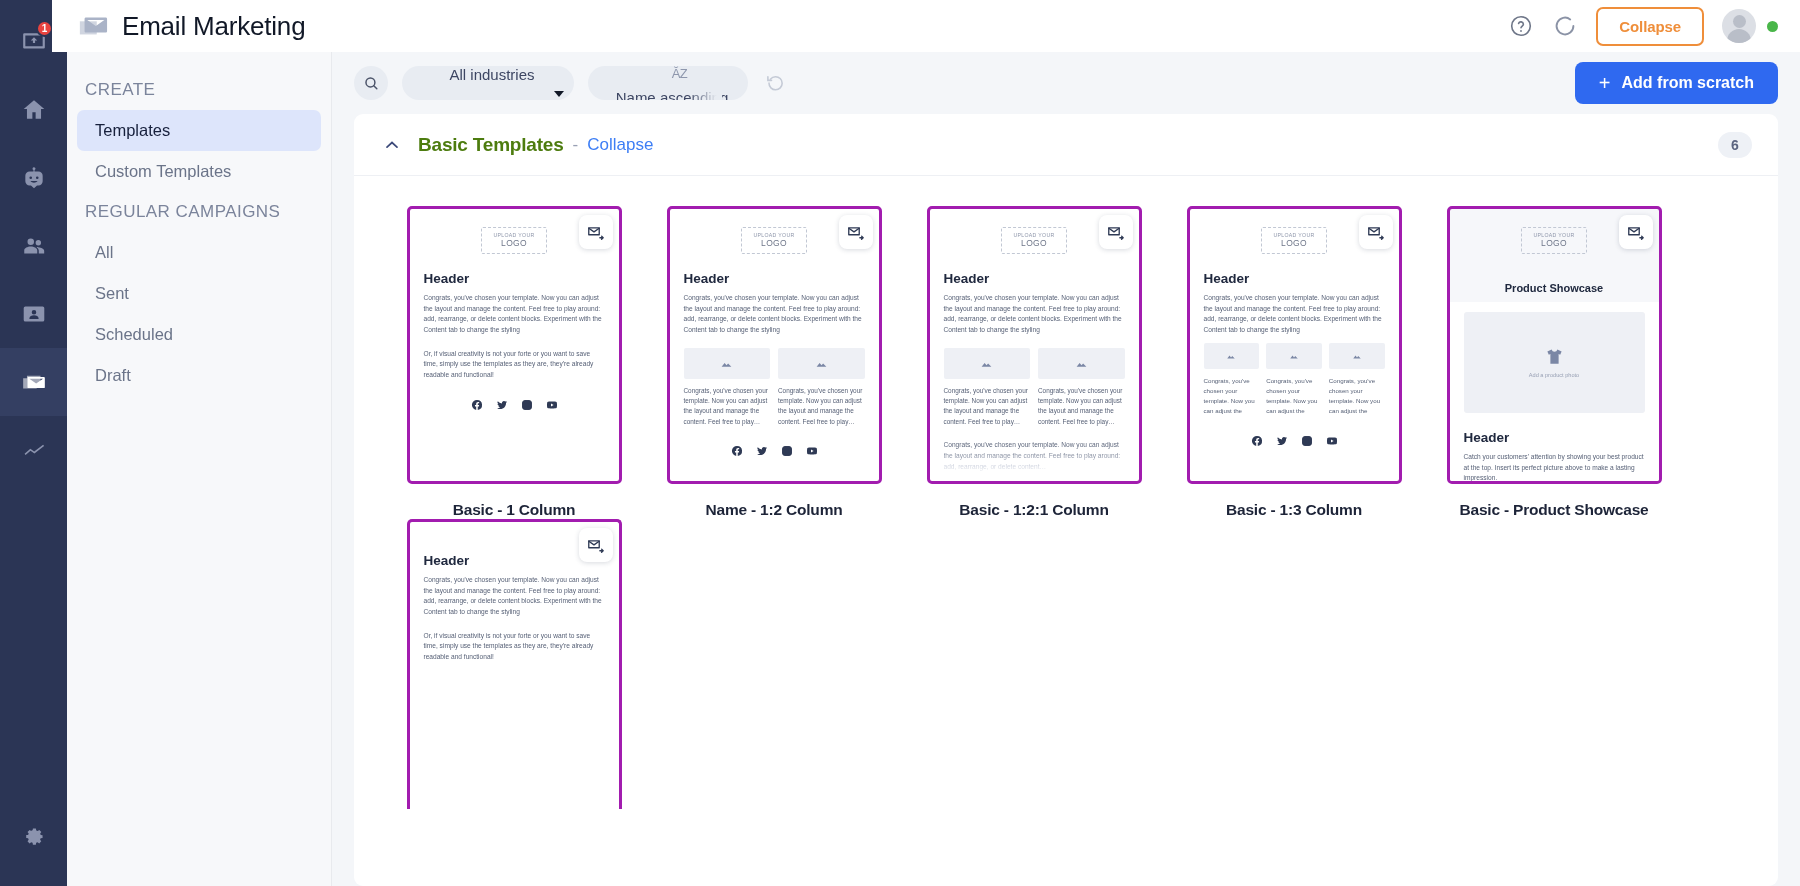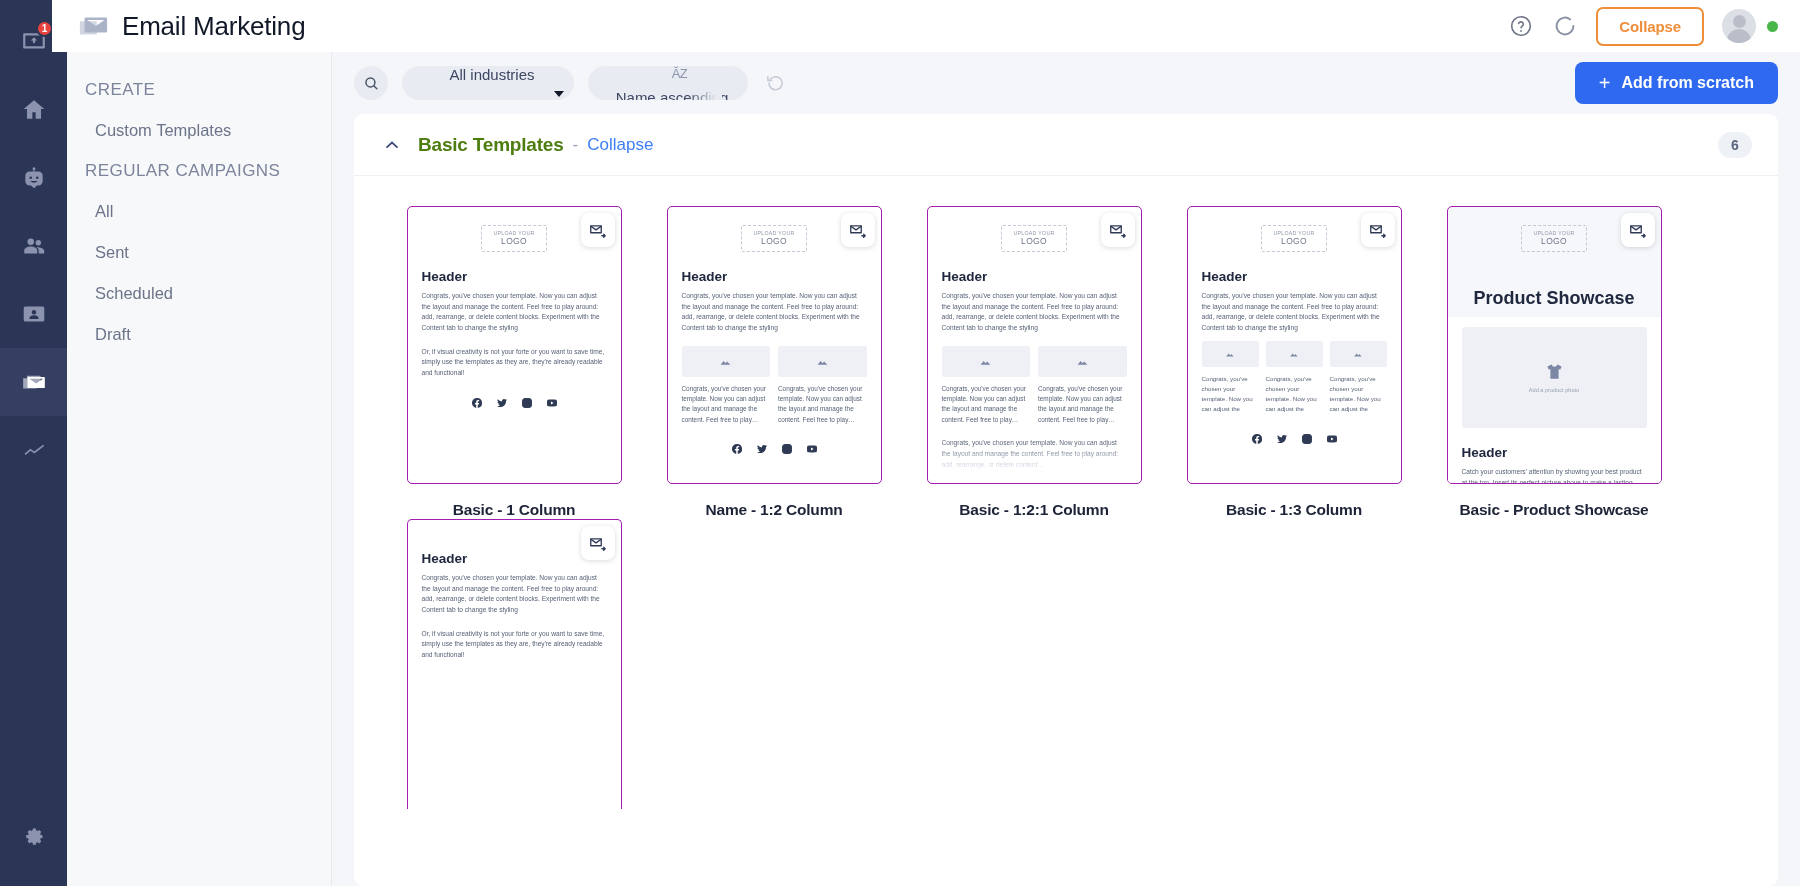--- a/index.html
+++ b/index.html
@@ -156,21 +156,21 @@
     font-size: 14px; font-weight: bold;
   }
   .grid {
     display: flex; flex-wrap: wrap; padding: 30px 0 0 30px; gap: 0;
   }
   .cellwrap { width: 260px; }
 
   
   .tcard {
     position: relative; width: 215px; margin: 0 auto;
-    background: #fff; border: 1px solid #a21caf;
+    background: #fff; border: 3px solid #a21caf;
     border-radius: 5px; height: 278px; overflow: hidden;
     cursor: pointer;
   }
   .tcard.tall { height: 290px; border-bottom: none; border-radius: 5px 5px 0 0; }
   .tc-inner { padding: 14px 14px 0 14px; position: relative; height: 100%; }
   .logo-ph {
     width: 66px; height: 27px; margin: 4px auto 0 auto;
     border: 1px dashed #c2c8d4; border-radius: 2px;
     display: flex; flex-direction: column; align-items: center; justify-content: center;
     line-height: 1.05;
@@ -178,21 +178,21 @@
   .logo-ph .l1 { font-size: 5.2px; color: #8e96aa; letter-spacing: 0.3px; }
   .logo-ph .l2 { font-size: 8.5px; color: #6e7689; letter-spacing: 0.3px; }
   .send-btn {
     position: absolute; top: 6px; right: 6px;
     width: 34px; height: 34px; border-radius: 8px;
     background: #fff; box-shadow: 0 1px 5px rgba(40,50,80,.18);
     display: flex; align-items: center; justify-content: center; cursor: pointer;
   }
   .send-btn svg { width: 19px; height: 19px; }
   .tc-header { font-size: 13.5px; font-weight: bold; color: #20293f; margin: 17px 0 7px 0; }
-  .tc-header.center { text-align: center; font-size: 18px; margin-top: 36px; }
+  .tc-header.center { text-align: center; font-size: 11px; margin-top: 28px; }
   .tc-body { font-size: 6.6px; color: #555f75; line-height: 1.62; }
   .tc-body.gap { margin-top: 13px; }
   .tc-body.faded {
     background: linear-gradient(to bottom, #555f75 0%, #555f75 26%, #c9cedb 78%, #eef0f4 100%);
     -webkit-background-clip: text; background-clip: text; color: transparent;
   }
   .img-row { display: flex; gap: 8px; margin-top: 12px; }
   .img-ph {
     flex: 1; height: 31px; background: #eef0f5; border-radius: 2px;
     display: flex; align-items: center; justify-content: center;
@@ -298,20 +298,23 @@
           <span class="head"></span>
           <span class="body"></span>
         </span>
         <span class="status-dot"></span>
       </span>
     </div>
   </div>
 
   <div class="sidebar">
     <div class="nav-group-title">CREATE</div>
+    <div class="nav-item active">
+      <span>Templates</span>
+    </div>
     <div class="nav-item">
       <span>Custom Templates</span>
     </div>
     <div class="nav-group-title">REGULAR CAMPAIGNS</div>
     <div class="nav-item">
       <span>All</span>
     </div>
     <div class="nav-item">
       <span>Sent</span>
     </div>

